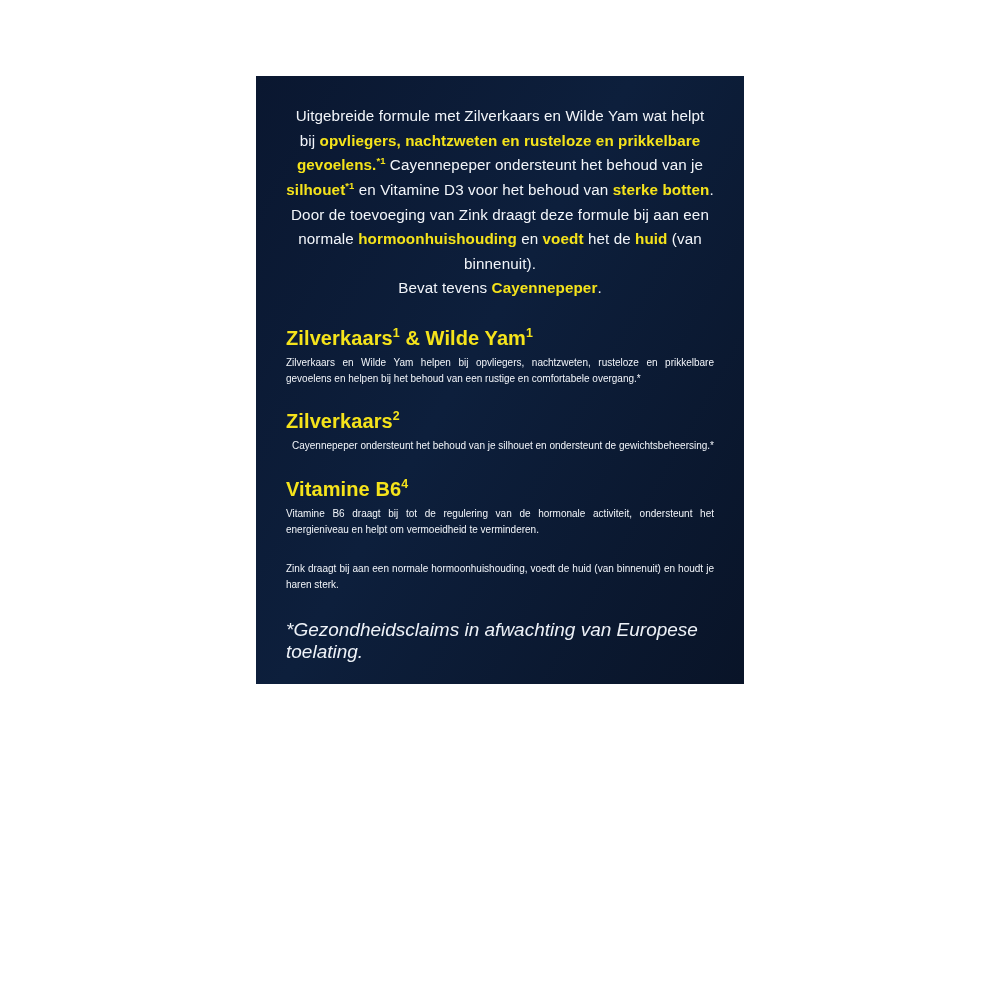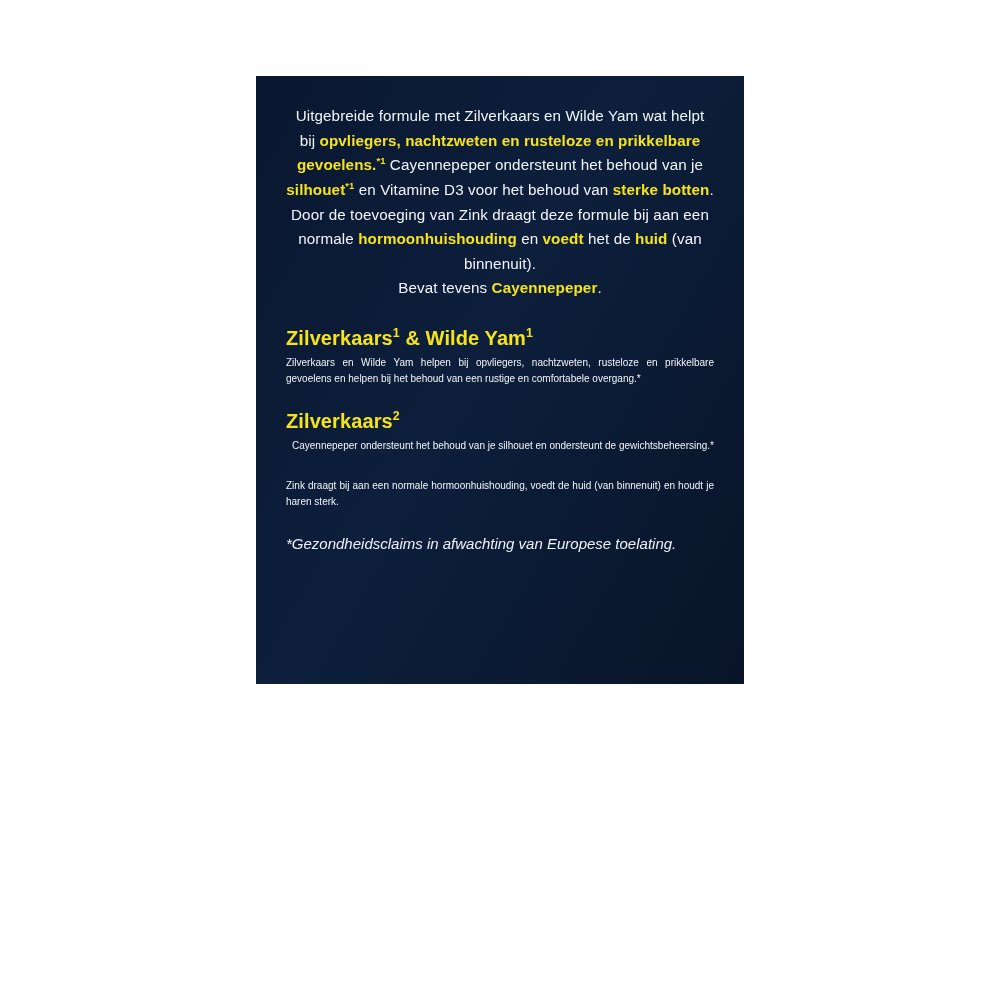--- a/index.html
+++ b/index.html
@@ -53,21 +53,21 @@
     line-height: 1.57;
     color: #f2f5fa;
     text-align: justify;
     text-justify: inter-word;
   }
   .sec p.nojust {
     text-align: right;
   }
   .footnote {
     margin-top: 26px;
-    font-size: 15px;
+    font-size: 19px;
     font-style: italic;
     color: #eef2f8;
   }
   sup {
     font-size: 0.62em;
     vertical-align: super;
     line-height: 0;
   }
 </style>
 </head>
@@ -83,20 +83,24 @@
   <div class="sec">
     <h3><span>Zilverkaars</span><sup>1</sup><span> &amp; Wilde Yam</span><sup>1</sup></h3>
     <p>Zilverkaars en Wilde Yam helpen bij opvliegers, nachtzweten, rusteloze en prikkelbare gevoelens en helpen bij het behoud van een rustige en comfortabele overgang.*</p>
   </div>
 
   <div class="sec">
     <h3><span>Zilverkaars</span><sup>2</sup></h3>
     <p class="nojust">Cayennepeper ondersteunt het behoud van je silhouet  en ondersteunt de gewichtsbeheersing.*</p>
   </div>
 
+  <div class="sec">
+    <h3><span>Vitamine B6</span><sup>4</sup></h3>
+    <p>Vitamine B6 draagt bij tot de regulering van de hormonale activiteit, ondersteunt het energieniveau en helpt om vermoeidheid te verminderen.</p>
+  </div>
 
 
   <div class="sec">
     <p>Zink draagt bij aan een normale hormoonhuishouding, voedt de huid (van binnenuit) en houdt je haren sterk.</p>
   </div>
 
   <div class="footnote">*Gezondheidsclaims in afwachting van Europese toelating.</div>
 
 </div>
 

